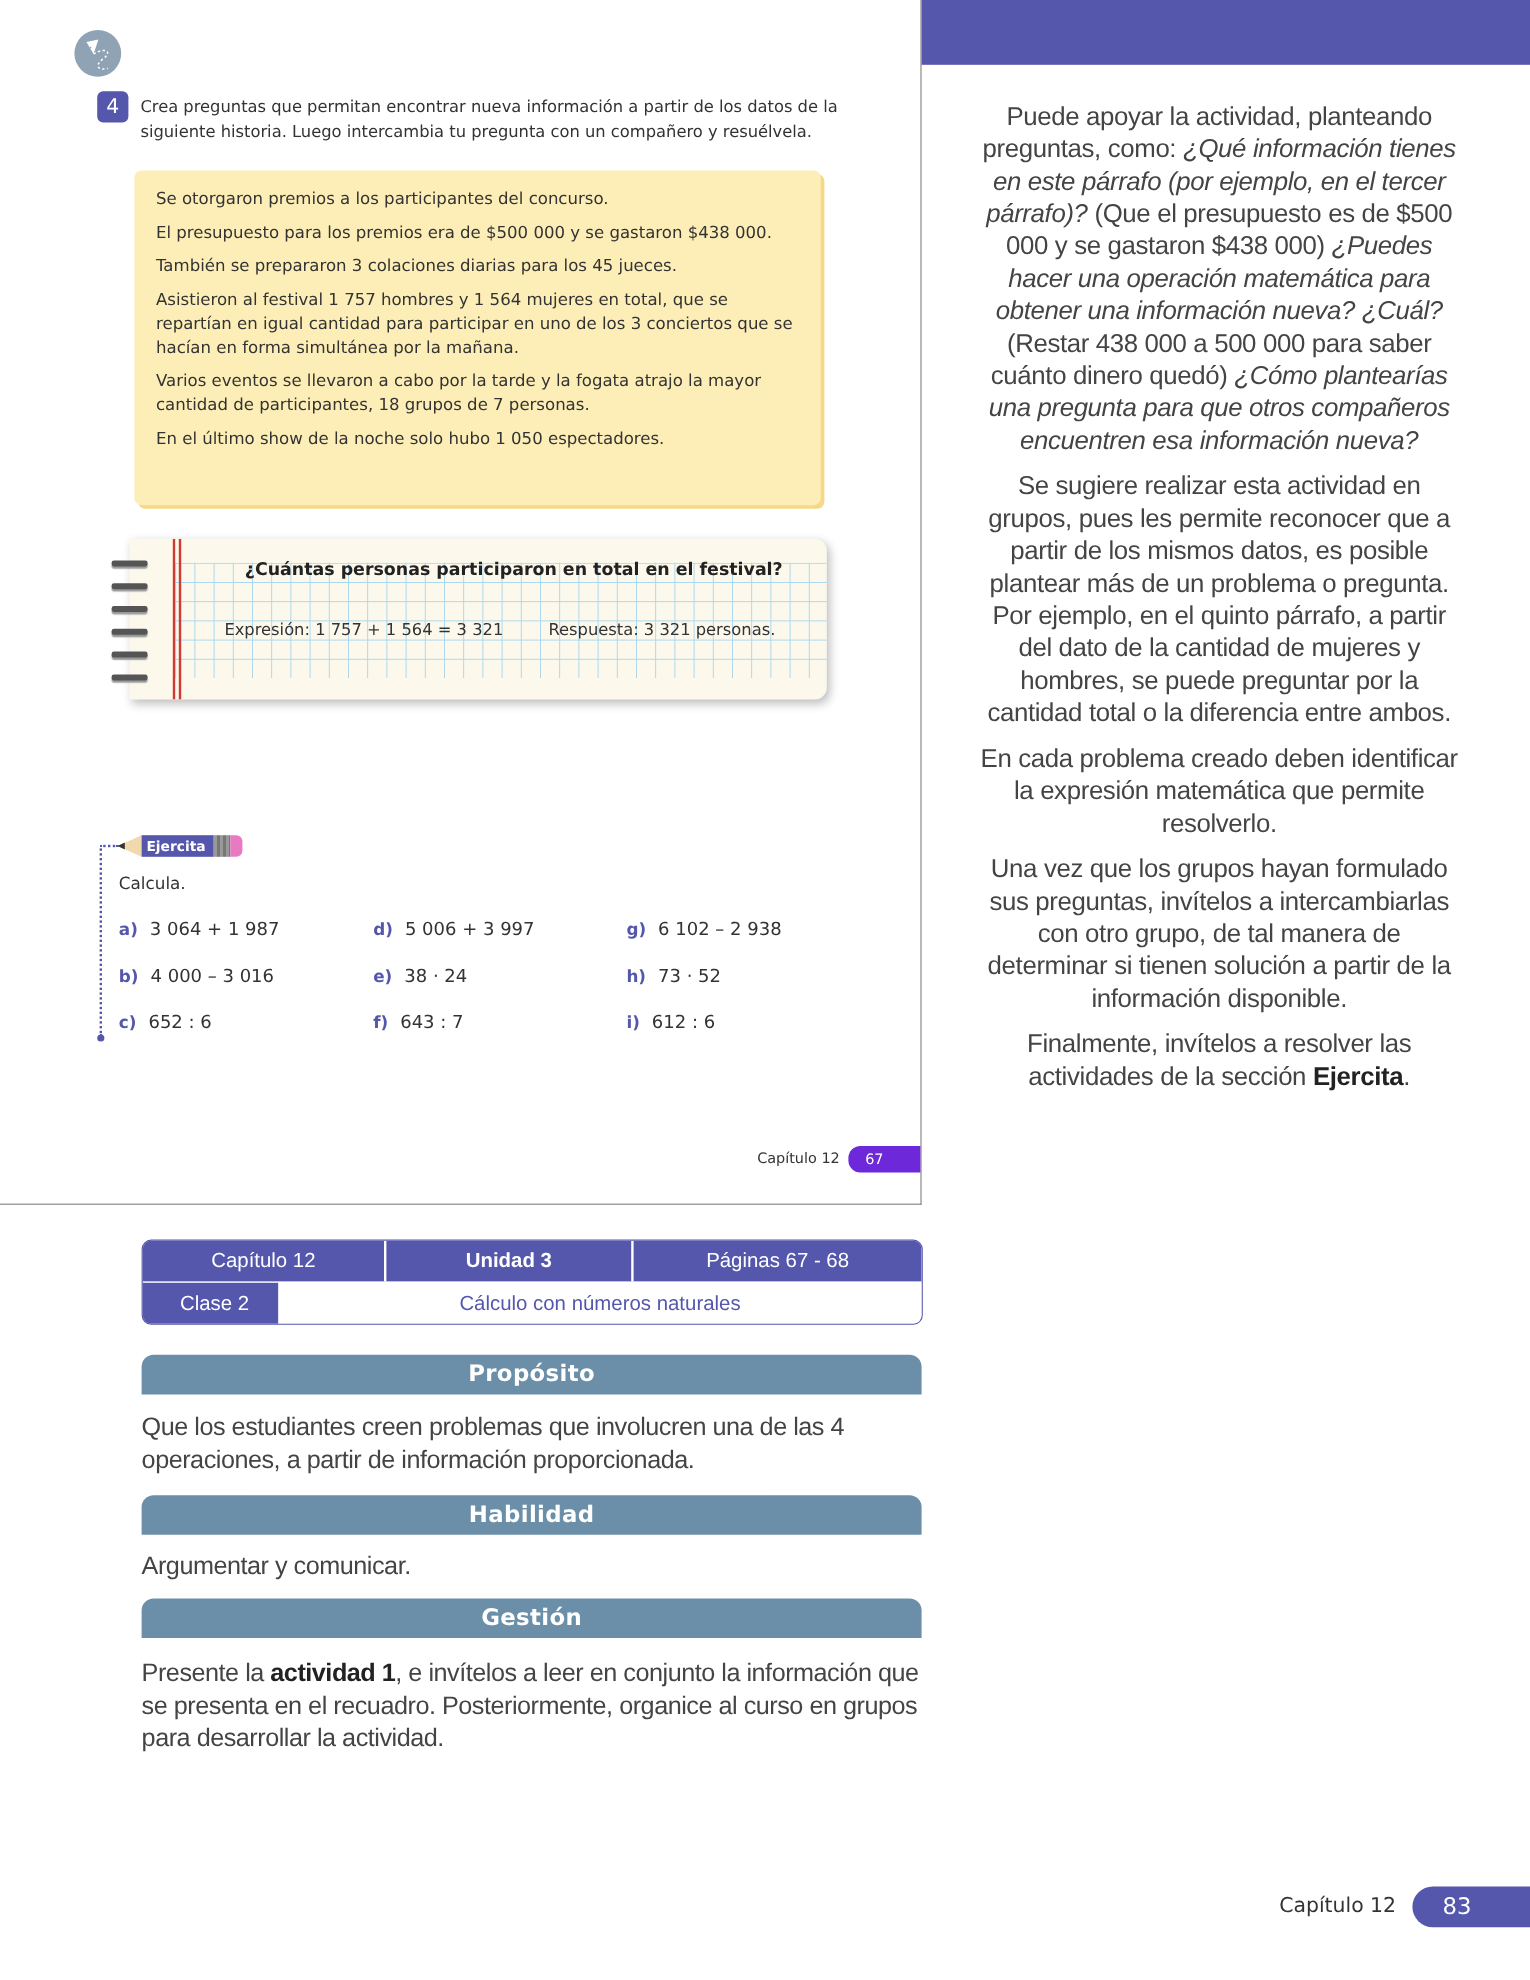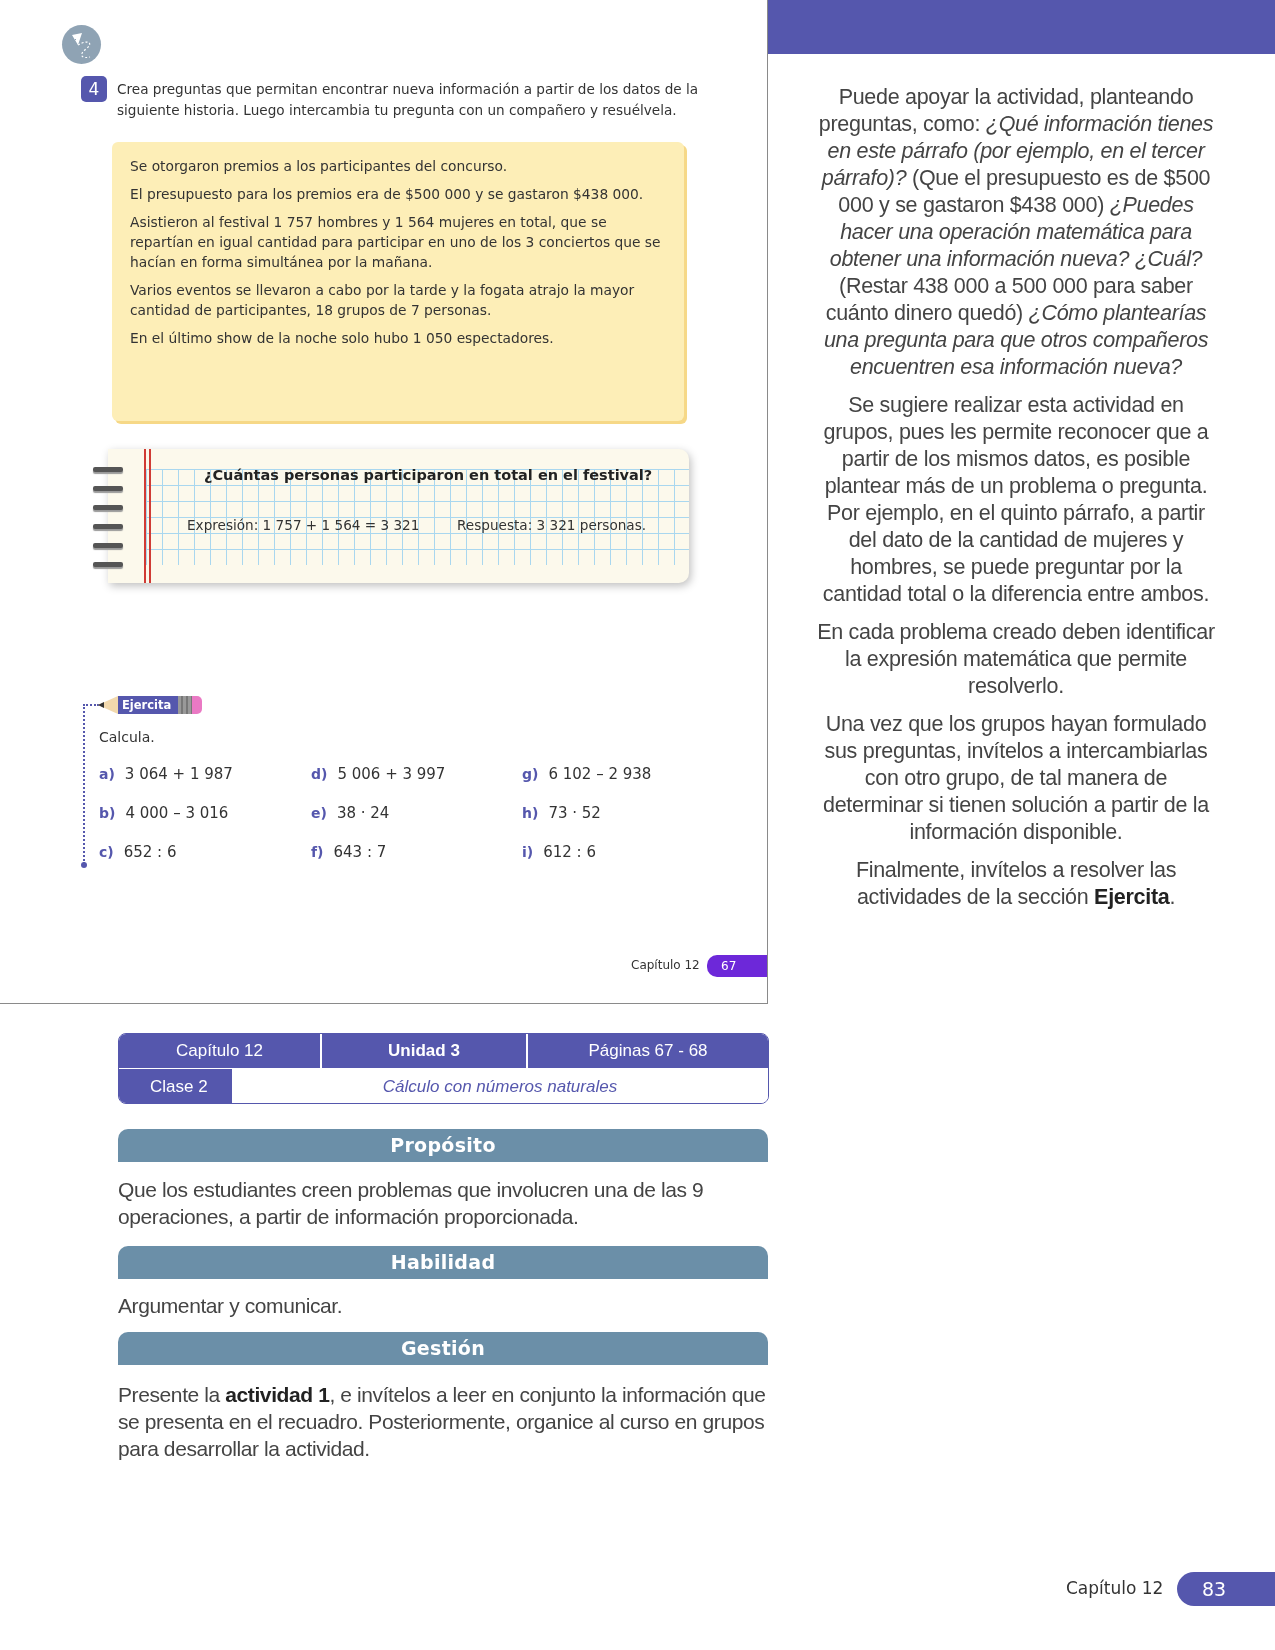--- a/index.html
+++ b/index.html
@@ -142,21 +142,21 @@
   .info-table {
     position: absolute; left: 118px; top: 1033px; width: 651px; height: 71px;
     border: 1.5px solid #5557ad; border-radius: 8px; overflow: hidden;
     font-family: "Liberation Sans", sans-serif; font-size: 17px;
   }
   .row1 { display: flex; height: 34px; background: #5557ad; color: #fff; }
   .row1 .cell { text-align: center; line-height: 34px; border-right: 2px solid #fff; }
   .row1 .cell:last-child { border-right: none; }
   .row2 { display: flex; height: 36px; border-top: 1.5px solid #fff; }
   .row2 .cell-class { width: 113px; background: #5557ad; color: #fff; line-height: 35px; padding-left: 31px; }
-  .row2 .cell-topic { flex: 1; text-align: center; line-height: 35px; color: #5557ad; background: #fff; font-style: italic; }
+  .row2 .cell-topic { flex: 1; text-align: center; line-height: 35px; color: #5557ad; background: #fff; }
 
   .sec-bar {
     position: absolute; left: 118px; width: 650px; height: 33px; background: #6b8fa8;
     border-radius: 10px 10px 0 0; color: #fff; text-align: center;
     font-size: 19px; line-height: 33px; font-weight: bold; letter-spacing: 0.3px;
   }
   .sec-text {
     position: absolute; left: 118px; width: 650px;
     font-family: "Liberation Sans", sans-serif; font-size: 21px; line-height: 27px; color: #444;
     letter-spacing: -0.4px;
@@ -183,20 +183,21 @@
       <path d="M16 20 C 26 14, 32 18, 24 24 C 16 30, 20 34, 28 32" fill="none" stroke="#fff" stroke-width="1.2" stroke-dasharray="2 2"></path>
     </svg>
   </div>
 
   <div class="act-number">4</div>
   <div class="act-instruction">Crea preguntas que permitan encontrar nueva información a partir de los datos de la siguiente historia. Luego intercambia tu pregunta con un compañero y resuélvela.</div>
 
   <div class="story-box">
     <p>Se otorgaron premios a los participantes del concurso.</p>
     <p>El presupuesto para los premios era de $500 000 y se gastaron $438 000.</p>
+    <p>También se prepararon 3 colaciones diarias para los 45 jueces.</p>
     <p>Asistieron al festival 1 757 hombres y 1 564 mujeres en total, que se repartían en igual cantidad para participar en uno de los 3 conciertos que se hacían en forma simultánea por la mañana.</p>
     <p>Varios eventos se llevaron a cabo por la tarde y la fogata atrajo la mayor cantidad de participantes, 18 grupos de 7 personas.</p>
     <p>En el último show de la noche solo hubo 1 050 espectadores.</p>
   </div>
 
   <div class="notebook">
     <div class="grid"></div>
     <div class="margin-line1"></div>
     <div class="margin-line2"></div>
     <div class="nb-question">¿Cuántas personas participaron en total en el festival?</div>
@@ -274,21 +275,21 @@
     <div class="cell" style="width:206px; font-weight:bold">Unidad 3</div>
     <div class="cell" style="flex:1">Páginas 67 - 68</div>
   </div>
   <div class="row2">
     <div class="cell-class">Clase 2</div>
     <div class="cell-topic">Cálculo con números naturales</div>
   </div>
 </div>
 
 <div class="sec-bar" style="top:1129px">Propósito</div>
-<div class="sec-text" style="top:1176px">Que los estudiantes creen problemas que involucren una de las 9 operaciones, a partir de información proporcionada.</div>
+<div class="sec-text" style="top:1176px">Que los estudiantes creen problemas que involucren una de las 4 operaciones, a partir de información proporcionada.</div>
 
 <div class="sec-bar" style="top:1246px">Habilidad</div>
 <div class="sec-text" style="top:1292px">Argumentar y comunicar.</div>
 
 <div class="sec-bar" style="top:1332px">Gestión</div>
 <div class="sec-text" style="top:1381px">
   <span>Presente la </span><b>actividad 1</b><span>, e invítelos a leer en conjunto la información que se presenta en el recuadro. Posteriormente, organice al curso en grupos para desarrollar la actividad.</span>
 </div>
 
 <div class="page-footer-label">Capítulo 12</div>

